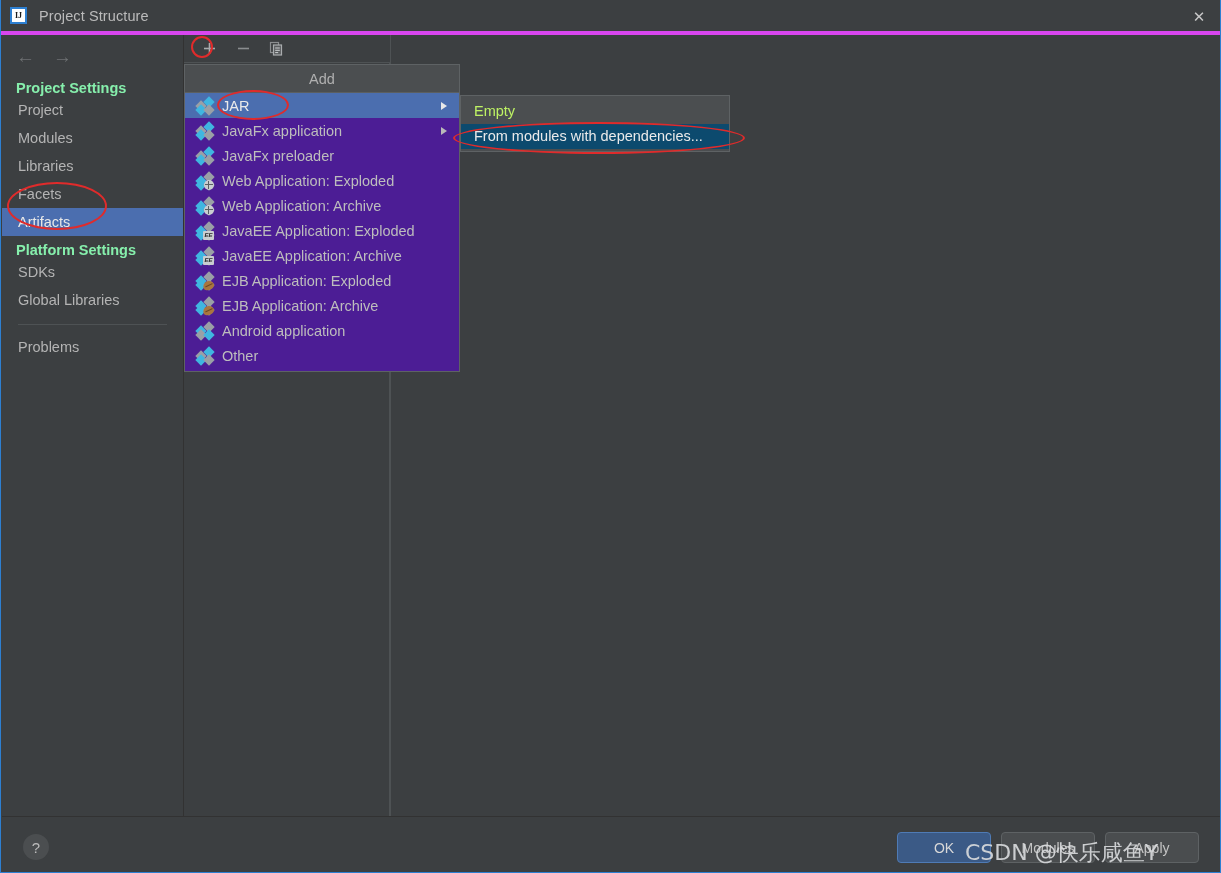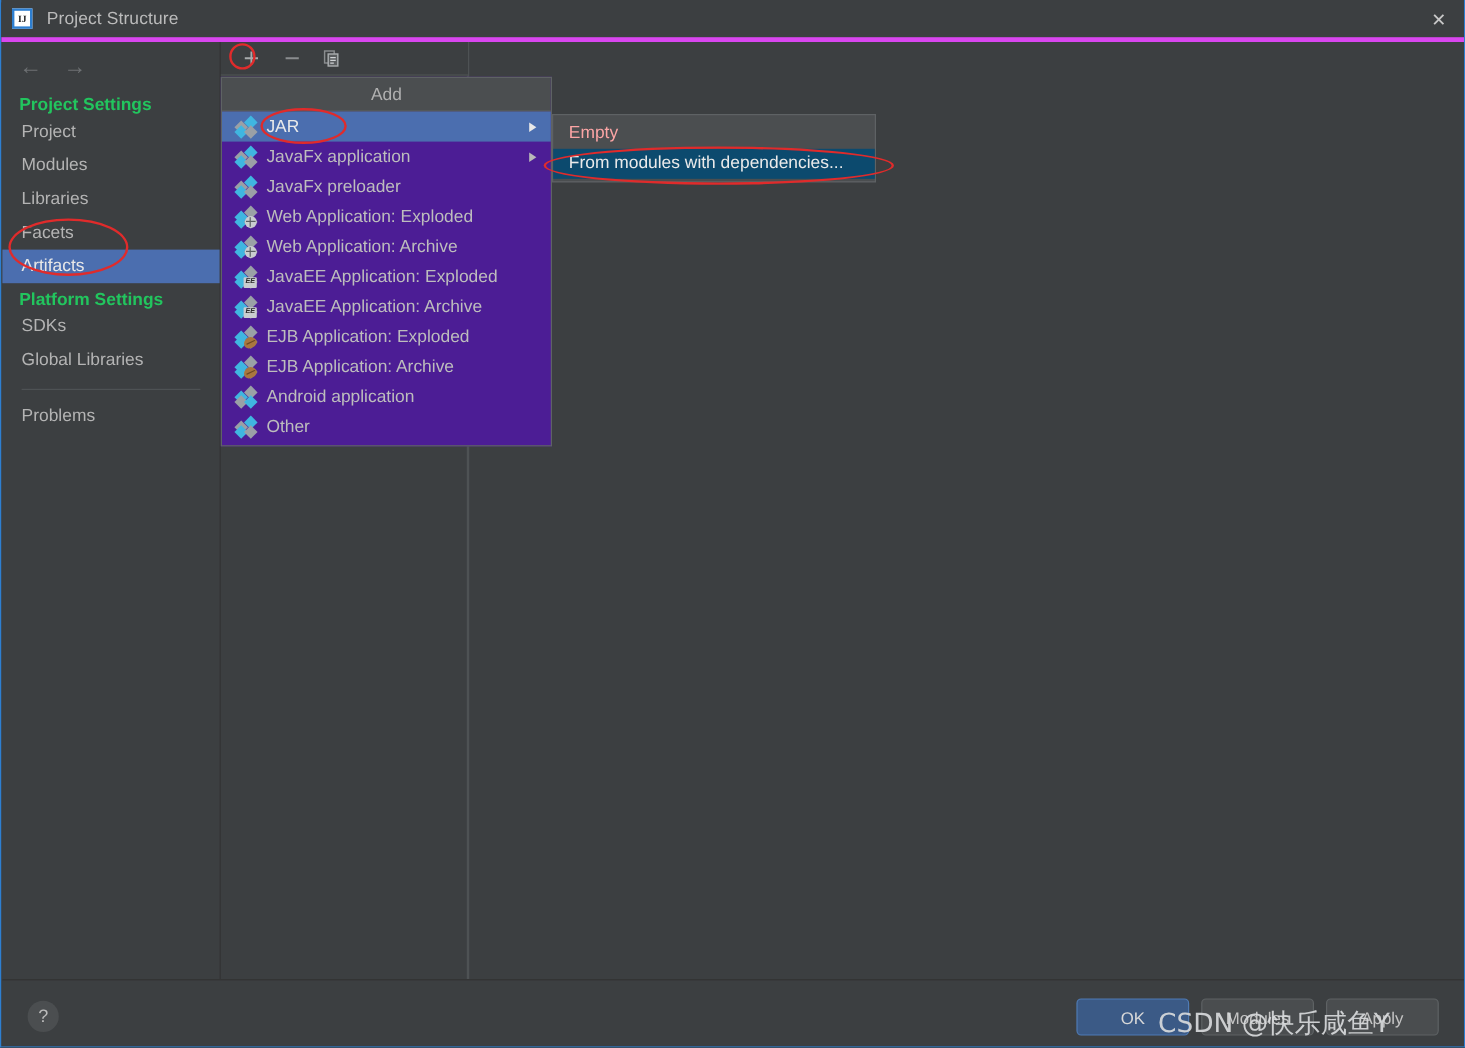--- a/index.html
+++ b/index.html
@@ -47,21 +47,21 @@
   
   .sidebar {
     position:absolute; left:1px; top:35px; width:182px; height:781px;
     background:#3c3f41;
     border-right:1px solid #323232;
   }
   .nav-arrows { display:flex; gap:18px; padding:12px 0 0 14px; }
   .nav-arrow { font-size:19px; color:#6e7173; line-height:1; }
   .sec-head {
     margin-top:14px; padding-left:14px;
-    font-size:14.5px; font-weight:bold; color:#22c55e;
+    font-size:14.5px; font-weight:bold; color:#86efac;
   }
   .sec-head.second { margin-top:6px; }
   .nav-item {
     height:28px; line-height:28px; padding-left:16px;
     font-size:14.5px; color:#b4b4b4;
   }
   .nav-item.selected { background:#4b6eaf; color:#e8e8e8; }
   .sidebar-sep {
     margin:10px 16px 0 16px; height:1px; background:#4e5254;
   }
@@ -146,21 +146,21 @@
   }
 
   
   .submenu {
     position:absolute; left:459px; top:95px; width:270px;
     background:#4b4e50; border:1px solid #5e6264;
     z-index:45; padding:3px 0 2px 0;
   }
   .sub-item {
     height:25px; line-height:25px; padding-left:13px;
-    font-size:14.5px; color:#fca5a5; white-space:nowrap;
+    font-size:14.5px; color:#bef264; white-space:nowrap;
   }
   .sub-item.selected { background:#0c4a6e; color:#eaeaea; }
 
   
   .bottombar {
     position:absolute; left:1px; top:816px; width:1219px; height:55px;
     background:#3c3f41; border-top:1px solid #323232;
   }
   .help-btn {
     position:absolute; left:22px; top:834px; width:26px; height:26px;

